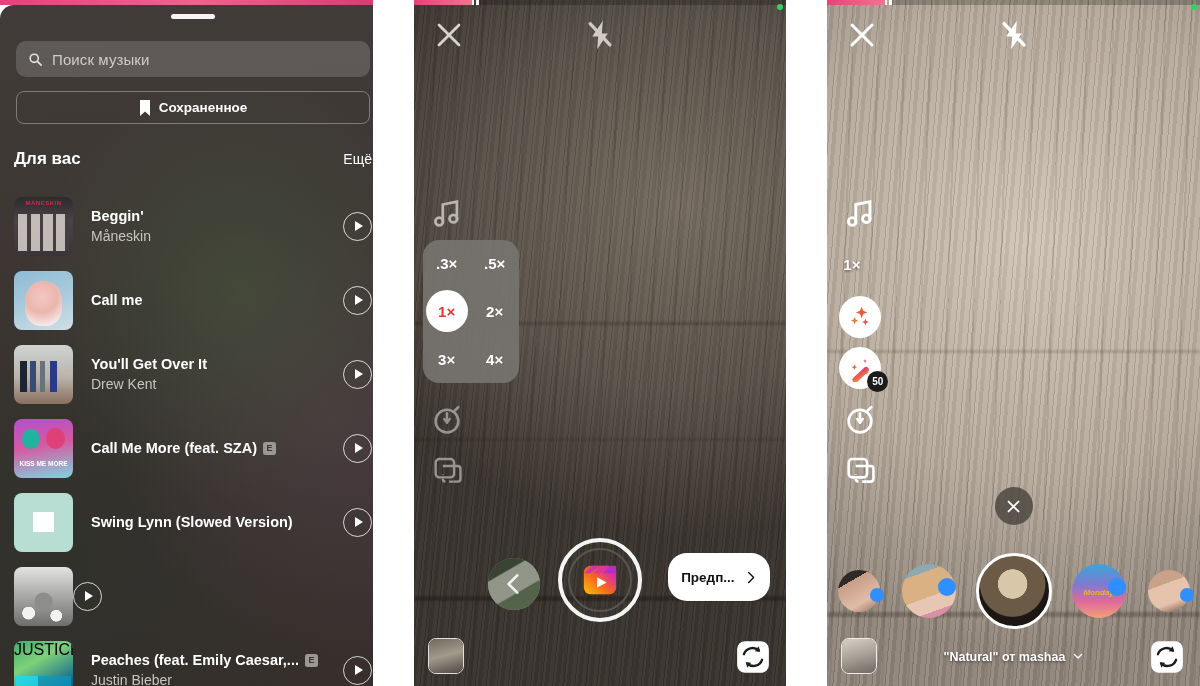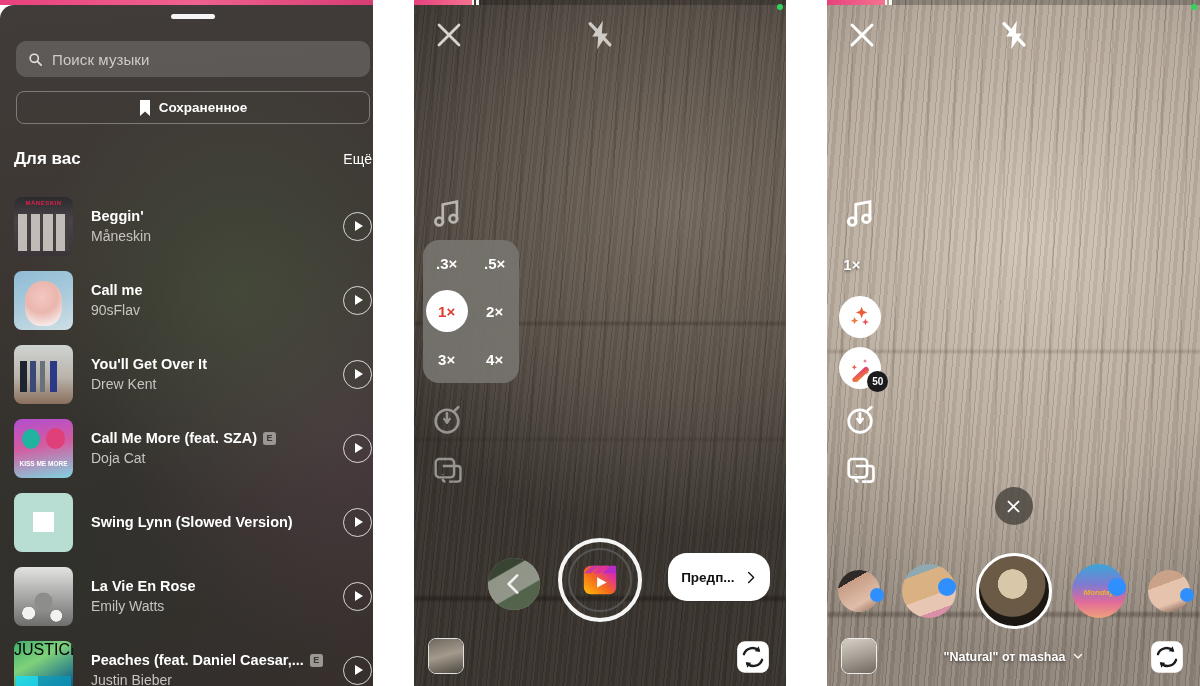--- a/index.html
+++ b/index.html
@@ -189,21 +189,20 @@
             <div class="playbtn">
               <div class="tri"></div>
             </div>
           </div>
           <div class="song">
             <div class="art a-callme"></div>
             <div class="meta">
               <div class="s-title">
                 <span class="tx">Call me</span>
               </div>
-              <div class="s-art">90sFlav</div>
             </div>
             <div class="playbtn">
               <div class="tri"></div>
             </div>
           </div>
           <div class="song">
             <div class="art a-over"></div>
             <div class="meta">
               <div class="s-title">
                 <span class="tx">You'll Get Over It</span>
@@ -216,56 +215,49 @@
           </div>
           <div class="song">
             <div class="art a-kiss">
               <div class="kt">KISS ME MORE</div>
             </div>
             <div class="meta">
               <div class="s-title">
                 <span class="tx">Call Me More (feat. SZA)</span>
                 <span class="ebadge">E</span>
               </div>
-              <div class="s-art">Doja Cat</div>
             </div>
             <div class="playbtn">
               <div class="tri"></div>
             </div>
           </div>
           <div class="song">
             <div class="art a-swing"></div>
             <div class="meta">
               <div class="s-title">
                 <span class="tx">Swing Lynn (Slowed Version)</span>
               </div>
             </div>
             <div class="playbtn">
               <div class="tri"></div>
             </div>
           </div>
           <div class="song">
             <div class="art a-rose"></div>
+            <div class="playbtn">
+              <div class="tri"></div>
+            </div>
+          </div>
+          <div class="song">
+            <div class="art a-peach">
+              <div class="lbl">JUSTICE</div>
+            </div>
             <div class="meta">
               <div class="s-title">
-                <span class="tx">La Vie En Rose</span>
-              </div>
-              <div class="s-art">Emily Watts</div>
-            </div>
-            <div class="playbtn">
-              <div class="tri"></div>
-            </div>
-          </div>
-          <div class="song">
-            <div class="art a-peach">
-              <div class="lbl">JUSTICE</div>
-            </div>
-            <div class="meta">
-              <div class="s-title">
-                <span class="tx">Peaches (feat. Daniel Caesar,...</span>
+                <span class="tx">Peaches (feat. Emily Caesar,...</span>
                 <span class="ebadge">E</span>
               </div>
               <div class="s-art">Justin Bieber</div>
             </div>
             <div class="playbtn">
               <div class="tri"></div>
             </div>
           </div>
         </div>
     </div>

